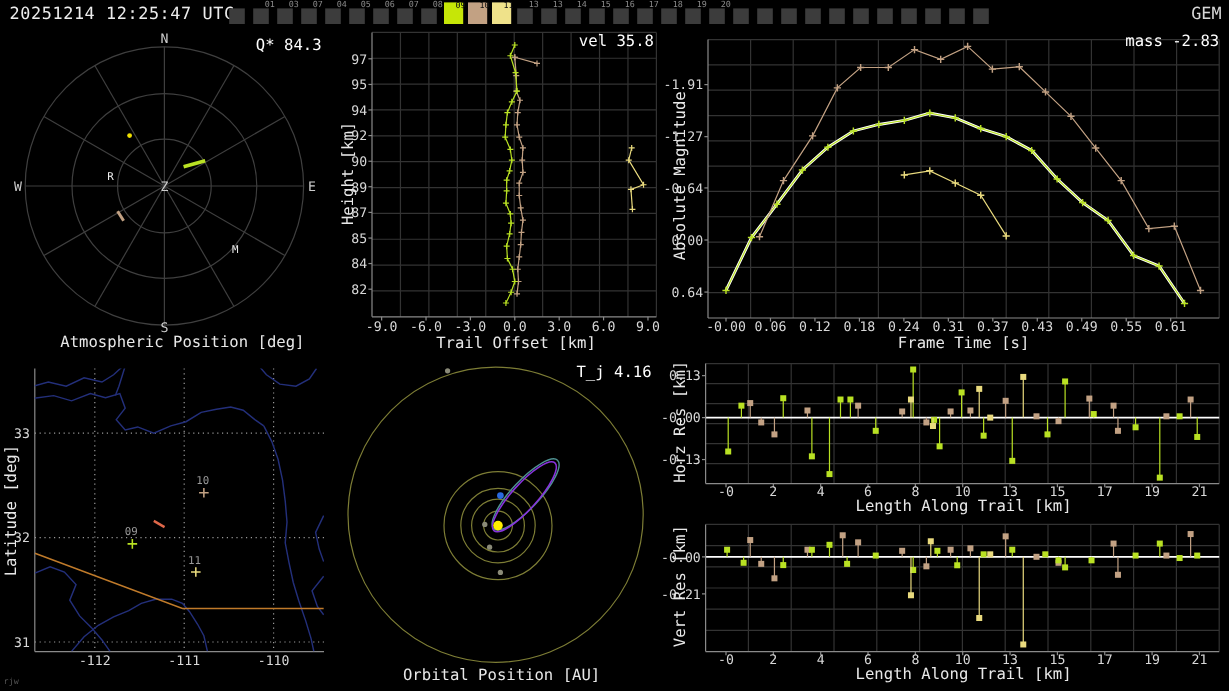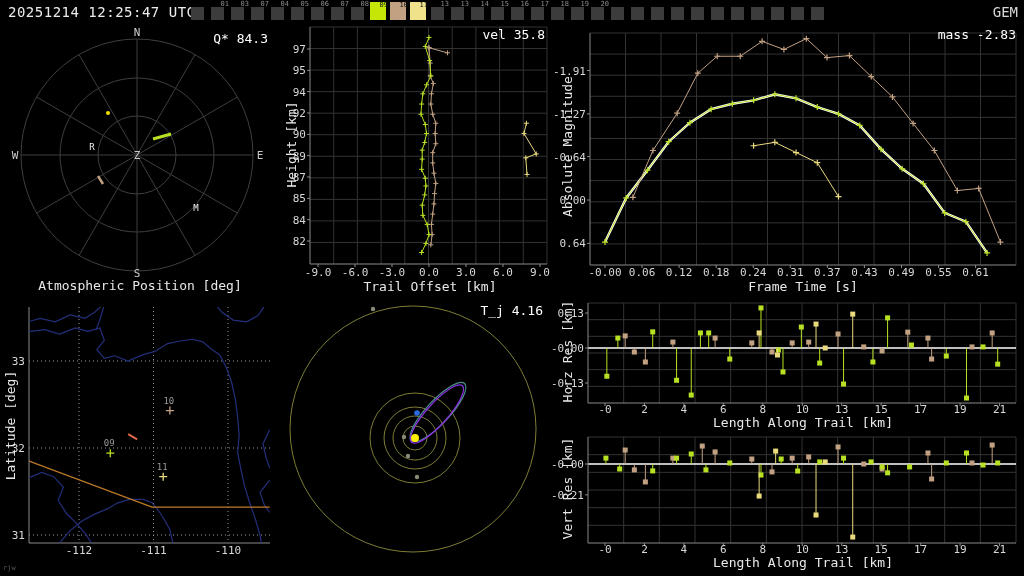--- a/index.html
+++ b/index.html
@@ -13,21 +13,21 @@
   #topbar{position:absolute;left:0;top:0;width:1024px;height:24px;background:#000;}
   #time{position:absolute;left:8px;top:4px;font-size:14px;color:#ececec;letter-spacing:.5px;}
   #gem{position:absolute;right:6px;top:4px;font-size:14px;color:#d8d8d8;}
   .fcell{position:absolute;top:0;height:23px;width:20px;}
   .fbox{position:absolute;left:1px;top:7px;width:13px;height:13px;background:#3c3c3c;}
   .fnum{position:absolute;right:1px;top:1px;font-size:7px;line-height:1;color:#8a8a8a;}
   .fcell.on .fbox{left:0;top:2px;width:16px;height:18px;}
   .fcell.on .fnum{color:#111;right:2px;top:2px;z-index:2;}
   #t-q{left:128px;top:32px;width:140px;} #t-vel{left:418px;top:28px;width:127px;}
   #t-mass{left:876px;top:28px;width:140px;} #t-tj{left:428px;top:304px;width:115px;}
-  #xl-atm{left:0;top:279px;width:280px;} #xl-trail{left:300px;top:280px;width:260px;}
+  #xl-atm{left:12px;top:279px;width:280px;} #xl-trail{left:300px;top:280px;width:260px;}
   #xl-mag{left:590px;top:280px;width:426px;} #xl-map{left:20px;top:556px;width:260px;}
   #xl-orbit{left:288px;top:557px;width:260px;} #xl-horz{left:590px;top:416px;width:426px;}
   #xl-vert{left:590px;top:556px;width:426px;}
   #yl-trail{left:191px;top:138px;width:200px;} #yl-mag{left:467px;top:140px;width:200px;}
   #yl-map{left:-90px;top:419px;width:200px;} #yl-horz{left:467px;top:345px;width:200px;}
   #yl-vert{left:467px;top:482px;width:200px;}
   #wm{position:absolute;left:3px;top:564px;font-size:7px;color:#555;}
 </style>
 </head>
 <body>
@@ -738,20 +738,21 @@
   </div>
 
   <div id="t-q" class="lbl r ttl">Q* 84.3</div>
   <div id="t-vel" class="lbl r ttl">vel 35.8</div>
   <div id="t-mass" class="lbl r ttl">mass -2.83</div>
   <div id="t-tj" class="lbl r ttl">T_j 4.16</div>
 
   <div id="xl-atm" class="lbl c">Atmospheric Position [deg]</div>
   <div id="xl-trail" class="lbl c">Trail Offset [km]</div>
   <div id="xl-mag" class="lbl c">Frame Time [s]</div>
+  <div id="xl-orbit" class="lbl c">Orbital Position [AU]</div>
   <div id="xl-horz" class="lbl c">Length Along Trail [km]</div>
   <div id="xl-vert" class="lbl c">Length Along Trail [km]</div>
 
   <div id="yl-trail" class="lbl c rot">Height [km]</div>
   <div id="yl-mag" class="lbl c rot">Absolute Magnitude</div>
   <div id="yl-map" class="lbl c rot">Latitude [deg]</div>
   <div id="yl-horz" class="lbl c rot">Horz Res [km]</div>
   <div id="yl-vert" class="lbl c rot">Vert Res [km]</div>
 
   <div id="wm">rjw</div>

